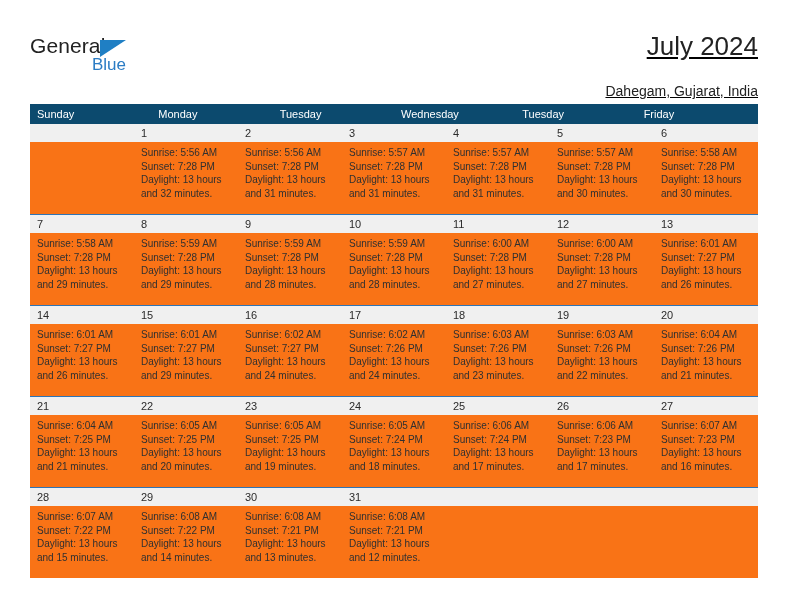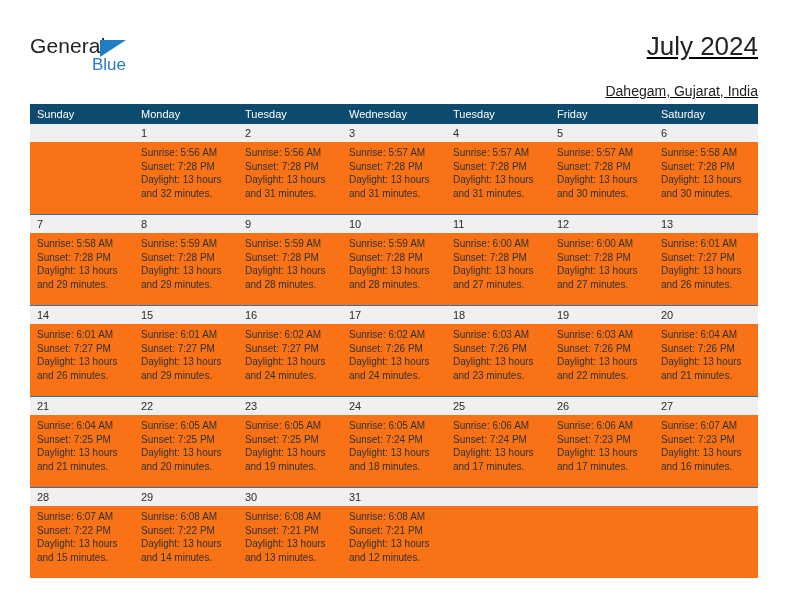--- a/index.html
+++ b/index.html
@@ -163,21 +163,20 @@
   </div>
 
   <div class="calendar">
     <div class="dow-row" id="dow-row">
         <div class="dow">Sunday</div>
         <div class="dow">Monday</div>
         <div class="dow">Tuesday</div>
         <div class="dow">Wednesday</div>
         <div class="dow">Tuesday</div>
         <div class="dow">Friday</div>
-        <div class="dow">Saturday</div>
       </div>
     <div id="weeks-container">
         <div class="week">
           <div class="numrow">
             <div class="numcell"></div>
             <div class="numcell">1</div>
             <div class="numcell">2</div>
             <div class="numcell">3</div>
             <div class="numcell">4</div>
             <div class="numcell">5</div>

